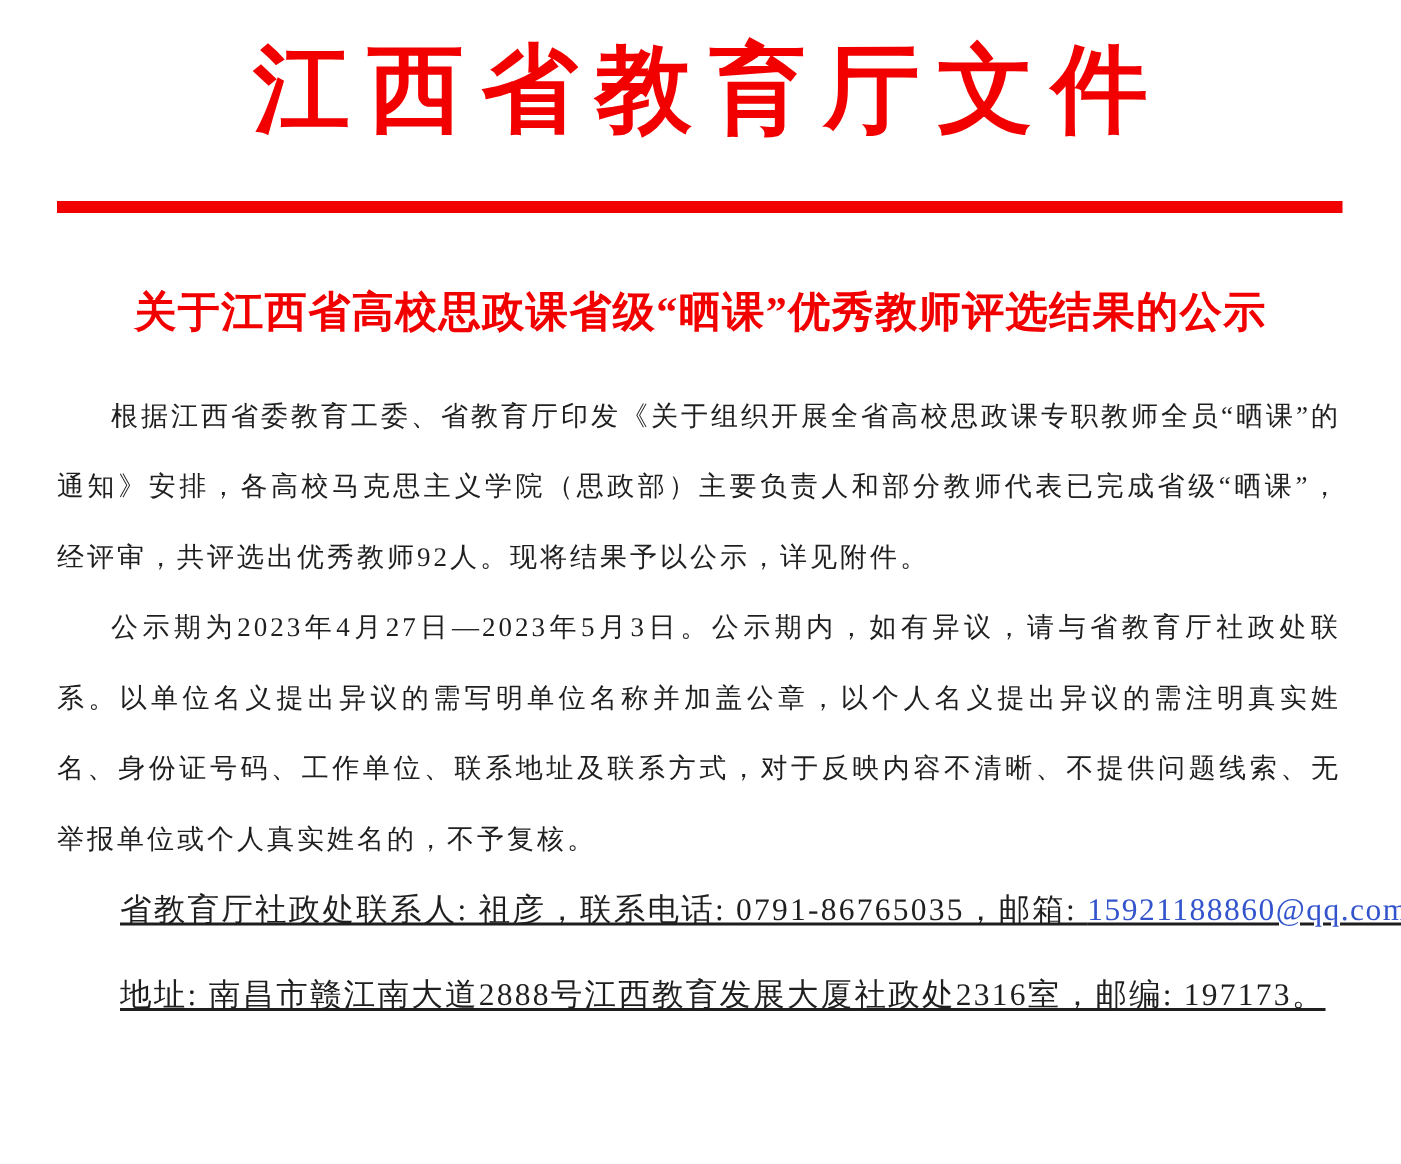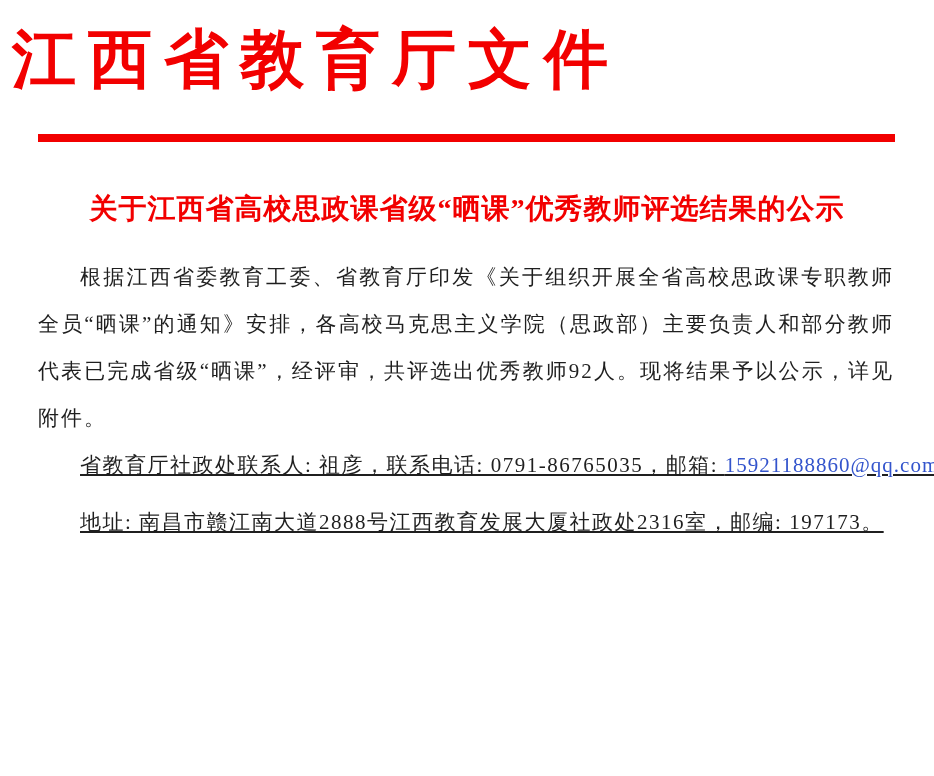--- a/index.html
+++ b/index.html
@@ -11,21 +11,21 @@
     position: relative;
     width: 934px;
     height: 776px;
     background: #ffffff;
     overflow: hidden;
     font-family: "Liberation Serif", "DejaVu Serif", serif;
     color: #1f1f1f;
   }
   .letterhead {
     padding-top: 20px;
-    text-align: left;
+    text-align: center;
     font-size: 64px;
     line-height: 80px;
     font-weight: bold;
     color: #f20000;
     letter-spacing: 12px;
     text-indent: 12px;
     white-space: nowrap;
   }
   .red-rule {
     margin: 34px 39px 0 38px;
@@ -39,21 +39,21 @@
     line-height: 30px;
     font-weight: bold;
     color: #f20000;
     letter-spacing: 1px;
   }
   .content {
     margin: 0 40px 0 38px;
   }
   .body-para {
     margin: 0;
-    font-size: 21px;
+    font-size: 18px;
     line-height: 47px;
     letter-spacing: 2px;
     text-indent: 2em;
     text-align: justify;
     color: #1f1f1f;
   }
   .body-para.first {
     margin-top: 30px;
   }
   .single-line {
@@ -84,20 +84,21 @@
   <div class="letterhead">江西省教育厅文件</div>
 
   <div class="red-rule"></div>
 
   <div class="doc-title">关于江西省高校思政课省级“晒课”优秀教师评选结果的公示</div>
 
   <div class="content">
 
     <p class="body-para first">根据江西省委教育工委、省教育厅印发《关于组织开展全省高校思政课专职教师全员“晒课”的通知》安排，各高校马克思主义学院（思政部）主要负责人和部分教师代表已完成省级“晒课”，经评审，共评选出优秀教师92人。现将结果予以公示，详见附件。</p>
 
+    <p class="body-para">公示期为2023年4月27日—2023年5月3日。公示期内，如有异议，请与省教育厅社政处联系。以单位名义提出异议的需写明单位名称并加盖公章，以个人名义提出异议的需注明真实姓名、身份证号码、工作单位、联系地址及联系方式，对于反映内容不清晰、不提供问题线索、无举报单位或个人真实姓名的，不予复核。</p>
 
     <p class="single-line"><span>省教育厅社政处联系人: 祖彦，联系电话: 0791-86765035，邮箱: </span><a class="email-link">15921188860@qq.com</a></p>
 
     <p class="single-line address">地址: 南昌市赣江南大道2888号江西教育发展大厦社政处2316室，邮编: 197173。</p>
 
   </div>
 
 </div>
 
 </body></html>

